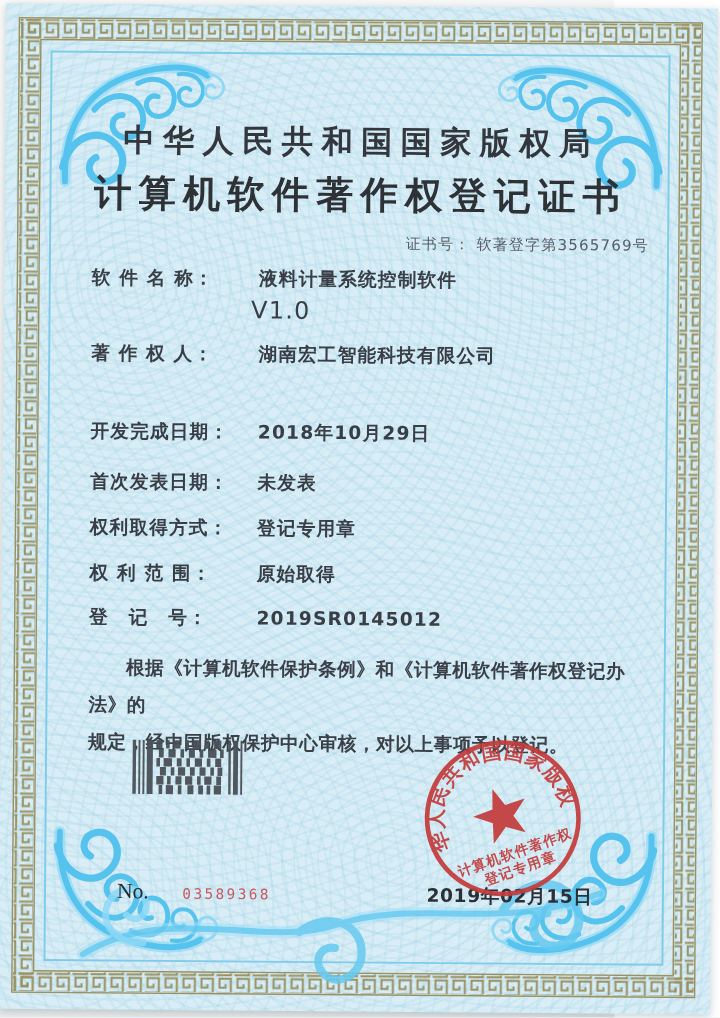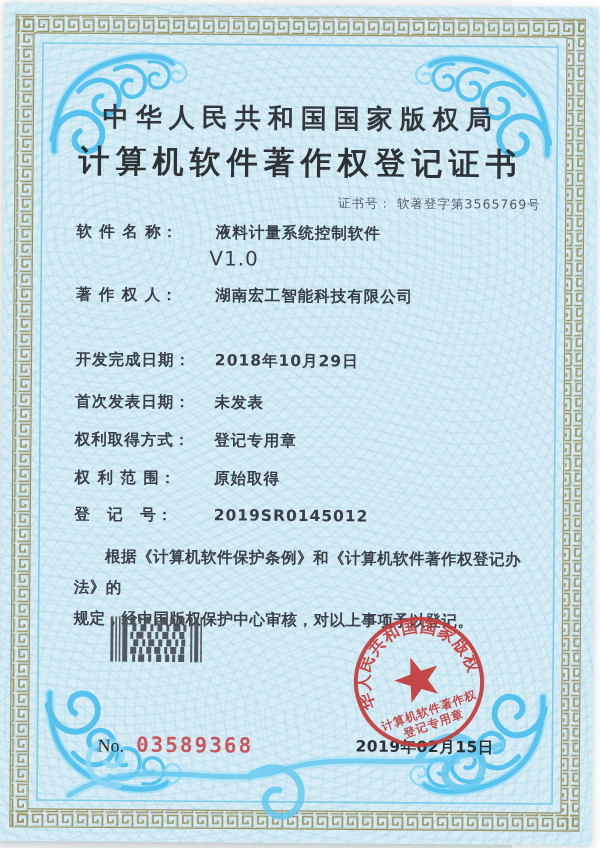--- a/index.html
+++ b/index.html
@@ -30,21 +30,21 @@
     letter-spacing:1px;}
   .statement{position:absolute;left:73px;right:56px;top:538px;margin:0;
     font-size:15.5px;font-weight:bold;color:#3b4048;line-height:31px;letter-spacing:.5px;}
   .statement .ind{padding-left:31px;}
   .barcode{position:absolute;left:110px;top:612px;}
   .stamp-date{position:absolute;left:356px;top:731px;font-size:15.5px;font-weight:bold;
     color:#2c2f35;letter-spacing:.5px;}
   .serial{position:absolute;left:98px;top:729px;font-size:18px;color:#24272c;
     font-family:"Liberation Serif",serif;}
   .serial .num{color:#c9575e;font-family:"DejaVu Sans Mono",monospace;
-    letter-spacing:2px;margin-left:12px;font-size:21px;font-weight:bold;}
+    letter-spacing:2px;margin-left:28px;font-size:12px;}
   .seal{position:absolute;left:346px;top:603px;opacity:.92;}
 </style>
 </head>
 <body>
 
 <div class="photo">
   <div class="paper">
 
     <svg class="frame" viewBox="0 0 593 838" xmlns="http://www.w3.org/2000/svg">
       <defs>

